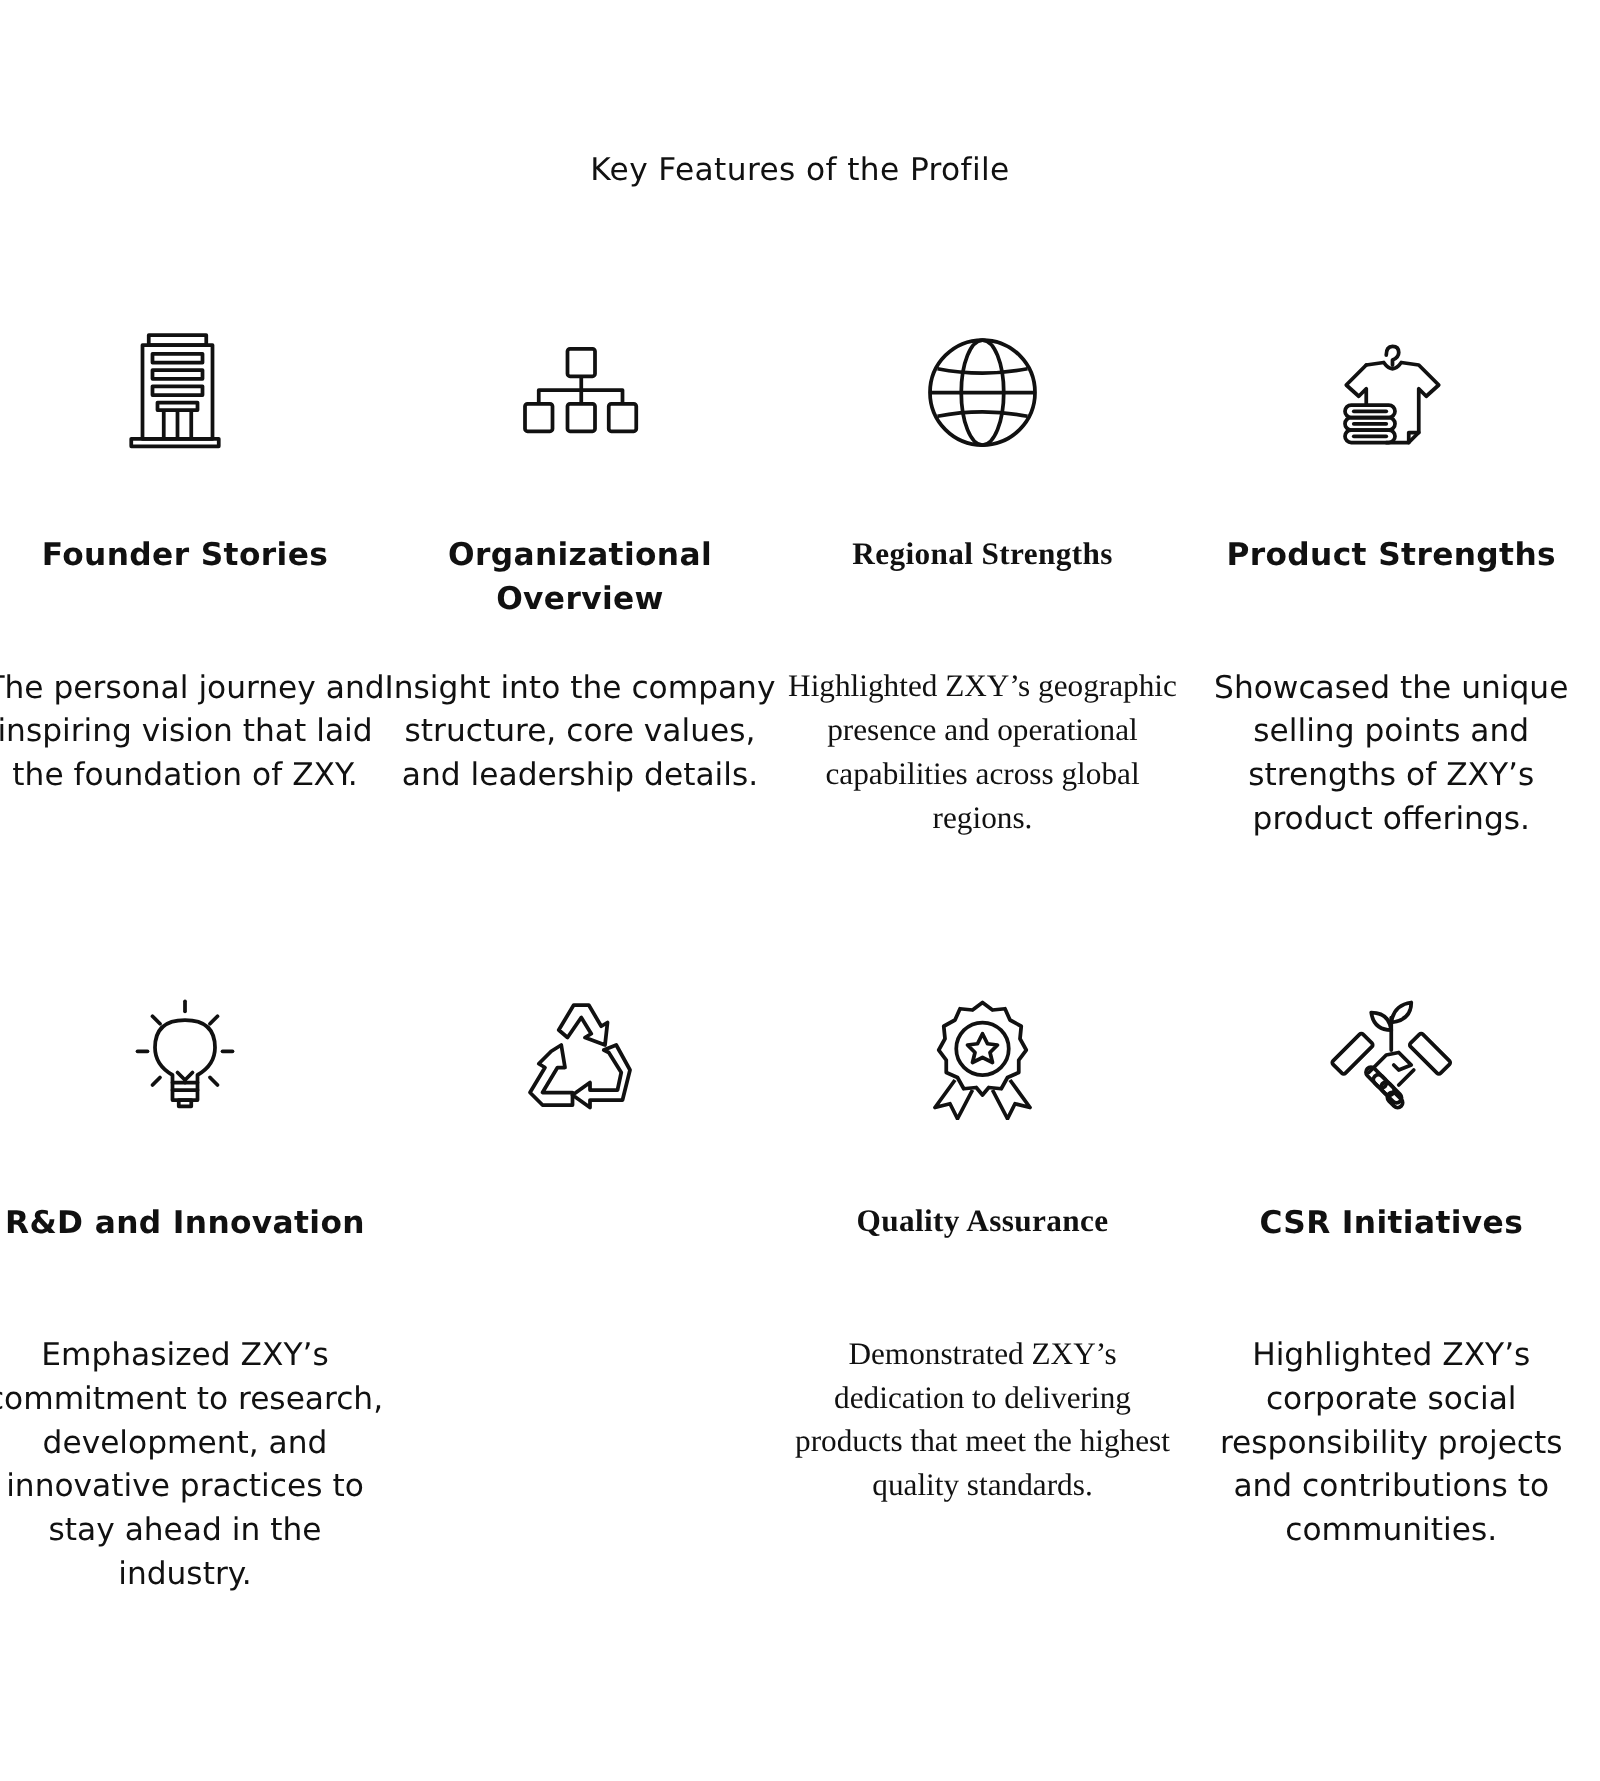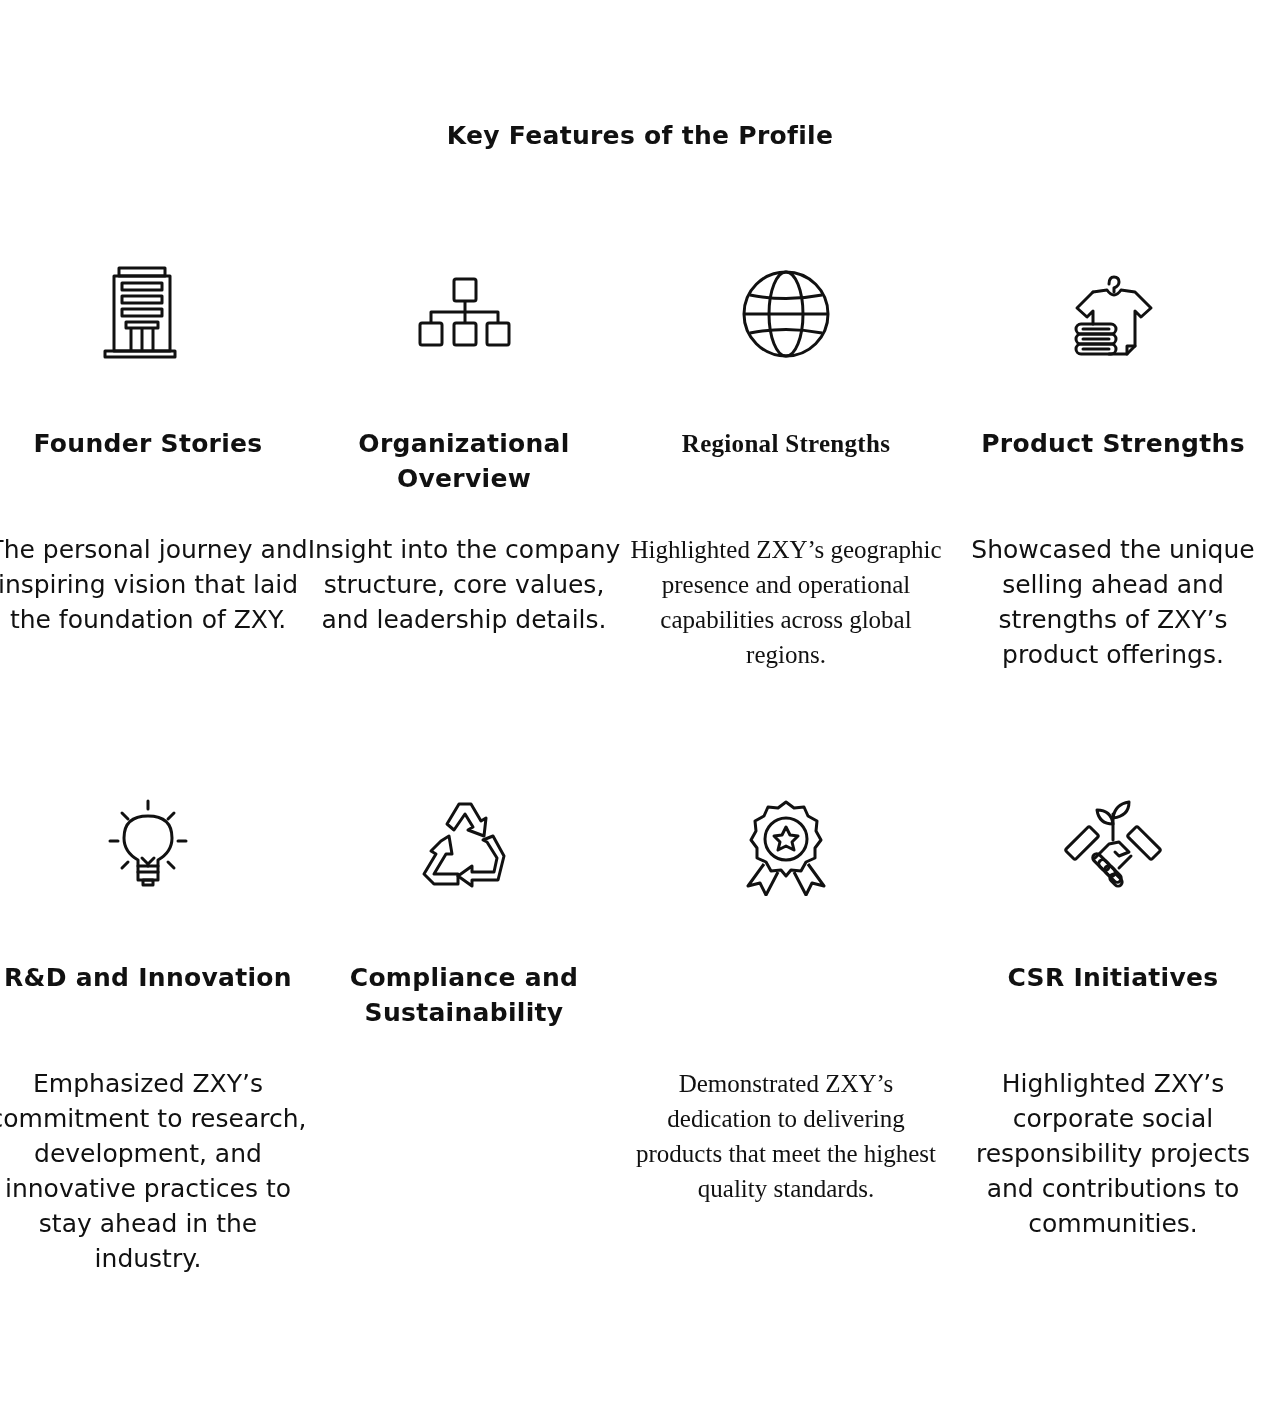--- a/index.html
+++ b/index.html
@@ -1,19 +1,19 @@
 <!DOCTYPE html>
 <html><head>
   <meta charset="utf-8">
   <style>
     html, body { margin: 0; padding: 0; background: #ffffff; }
     body { width: 1280px; height: 1425px; position: relative; overflow: hidden;
            font-family: "DejaVu Sans", sans-serif; color: #111111; }
     .title { position: absolute; top: 104px; left: 0; width: 1280px; text-align: center;
-             font-size: 25px; font-weight: bold; letter-spacing: 0.3px; }
+             font-size: 25px; font-weight: normal; letter-spacing: 0.3px; }
     .row { position: absolute; left: 0; width: 1280px; display: flex; }
     .row.r1 { top: 262px; }
     .row.r2 { top: 796px; }
     .card { width: 320px; position: relative; height: 520px; }
     .card:nth-child(1) { margin-left: -12px; }
     .card:nth-child(2) { margin-left: -4px; text-decoration: underline; }
     .card:nth-child(3) { margin-left: 2px; font-family: Liberation Serif, serif; }
     .card:nth-child(4) { margin-left: 7px; }
     .icon { position: absolute; left: 50%; top: 0; width: 100px; height: 100px; margin-left: -50px; }
     .icon svg { width: 100px; height: 100px; }
@@ -85,21 +85,21 @@
         <polyline points="64,92 64,84 72,84"></polyline>
         <rect x="13" y="62" width="40" height="10" rx="5"></rect>
         <rect x="13" y="72" width="40" height="10" rx="5"></rect>
         <rect x="13" y="82" width="40" height="10" rx="5"></rect>
         <line x1="20" y1="67" x2="46" y2="67"></line>
         <line x1="20" y1="77" x2="46" y2="77"></line>
         <line x1="20" y1="87" x2="46" y2="87"></line>
       </svg>
     </div>
     <div class="ctitle">Product Strengths</div>
-    <div class="cdesc">Showcased the unique selling ahead and strengths of ZXY’s product offerings.</div>
+    <div class="cdesc">Showcased the unique selling points and strengths of ZXY’s product offerings.</div>
   </div>
 </div>
 
 <div class="row r2">
   <div class="card">
     <div class="icon">
       <svg viewBox="0 0 100 100" fill="none" stroke="#111" stroke-width="3" stroke-linecap="round" stroke-linejoin="round">
         <line x1="50" y1="5" x2="50" y2="13"></line>
         <line x1="24" y1="17" x2="30" y2="23"></line>
         <line x1="76" y1="17" x2="70" y2="23"></line>
@@ -120,33 +120,33 @@
   </div>
 
   <div class="card">
     <div class="icon">
       <svg viewBox="0 0 100 100" fill="none" stroke="#111" stroke-width="3" stroke-linejoin="round">
         <path d="M45 8 L57 8 L67 25 L72 22 L70 40 L54 34 L59 31 L51 18 L40 34 L33 28 Z"></path>
         <path d="M27 45 L35 40 L38 58 L32 58 L20 78 L44 78 L44 88 L20 88 L10 78 L22 58 L17 55 Z"></path>
         <path d="M69 44 L79 40 L90 60 L84 84 L58 84 L58 90 L44 80 L58 70 L58 76 L80 76 L83 62 L73 46 Z"></path>
       </svg>
     </div>
-    <div class="ctitle">Compliance and Sustainability</div>
   </div>
 
   <div class="card">
     <div class="icon">
       <svg viewBox="0 0 100 100" fill="none" stroke="#111" stroke-width="3" stroke-linejoin="round">
         <path d="M50 6 L58 12 L68 11 L72 20 L81 25 L80 35 L85 44 L79 52 L79 62 L70 66 L65 75 L55 74 L50 80 L45 74 L35 75 L30 66 L21 62 L21 52 L15 44 L20 35 L19 25 L28 20 L32 11 L42 12 Z"></path>
         <circle cx="50" cy="43" r="21"></circle>
         <path d="M50 31 L54 39 L62 40 L56 46 L58 54 L50 50 L42 54 L44 46 L38 40 L46 39 Z"></path>
         <path d="M28 68 L12 90 L24 87 L30 99 L42 76"></path>
         <path d="M72 68 L88 90 L76 87 L70 99 L58 76"></path>
       </svg>
     </div>
+    <div class="ctitle">Quality Assurance</div>
     <div class="cdesc">Demonstrated ZXY’s dedication to delivering products that meet the highest quality standards.</div>
   </div>
 
   <div class="card">
     <div class="icon">
       <svg viewBox="0 0 100 100" fill="none" stroke="#111" stroke-width="3" stroke-linejoin="round" stroke-linecap="round">
         <line x1="50" y1="18" x2="50" y2="44"></line>
         <path d="M50 28 Q36 28 34 14 Q48 14 50 28 Z"></path>
         <path d="M50 22 Q52 8 66 6 Q66 20 50 22 Z"></path>
         <rect x="12" y="30" width="14" height="34" rx="2" transform="rotate(45 19 47)"></rect>

